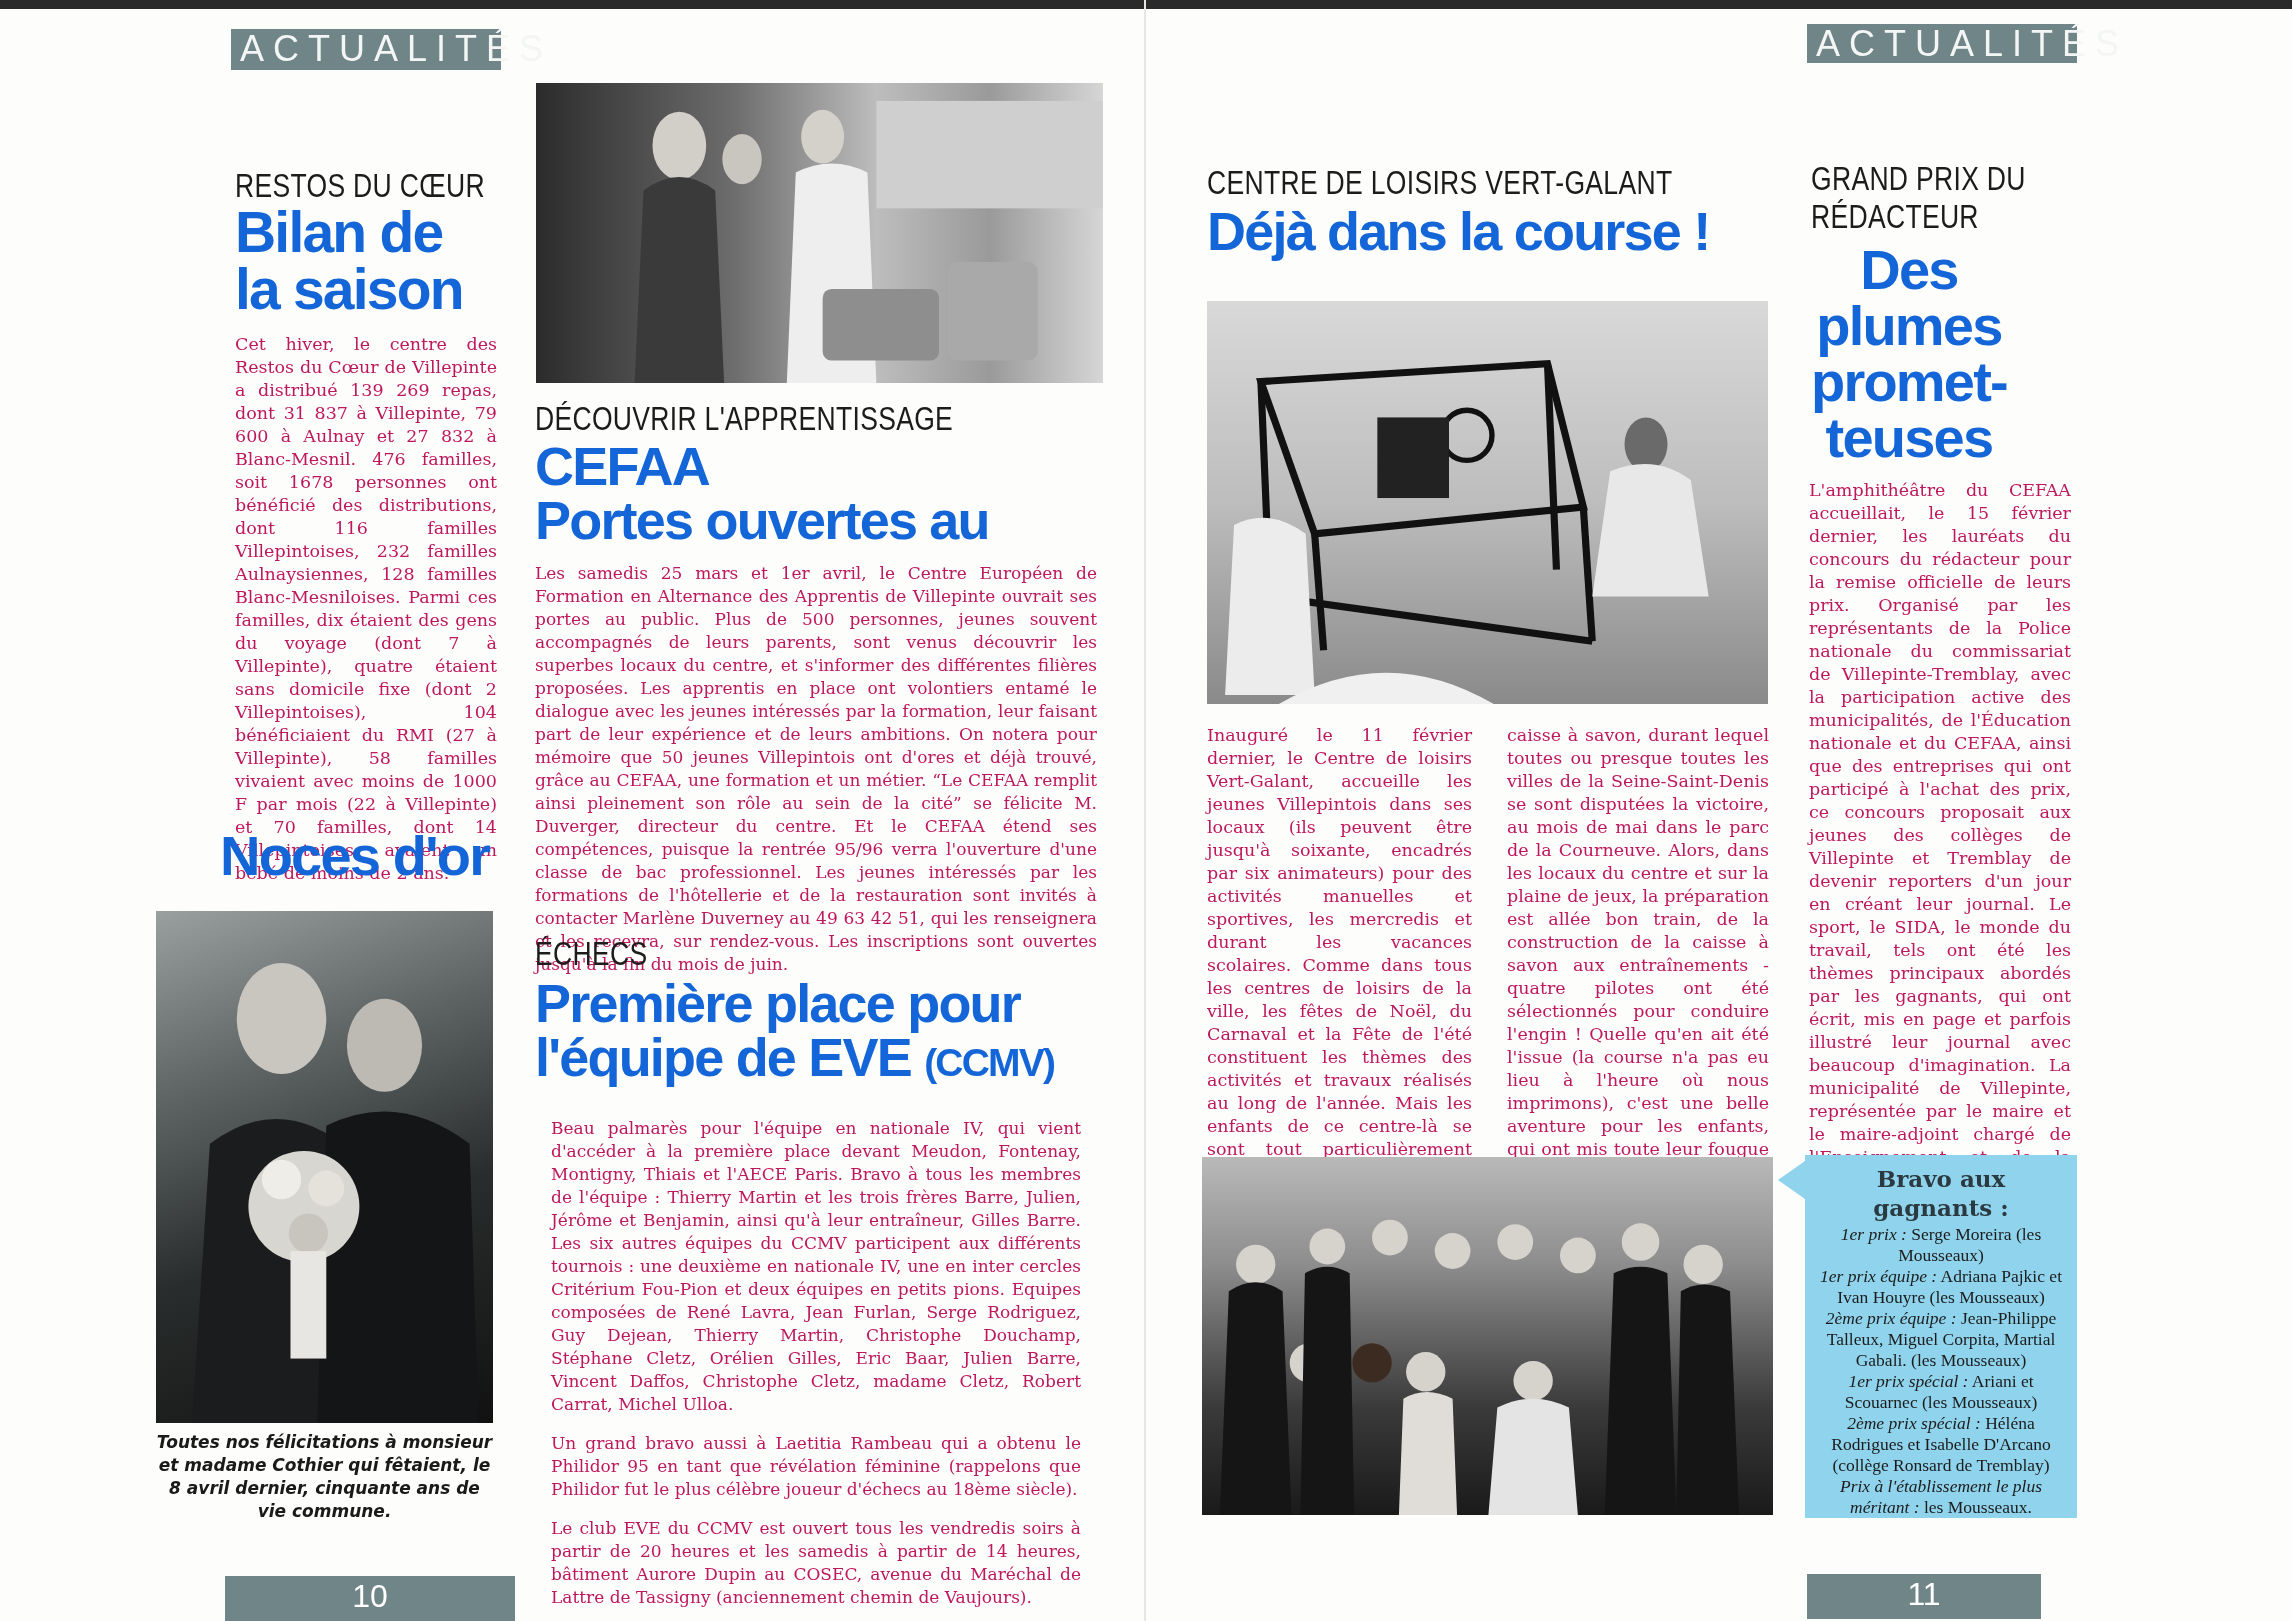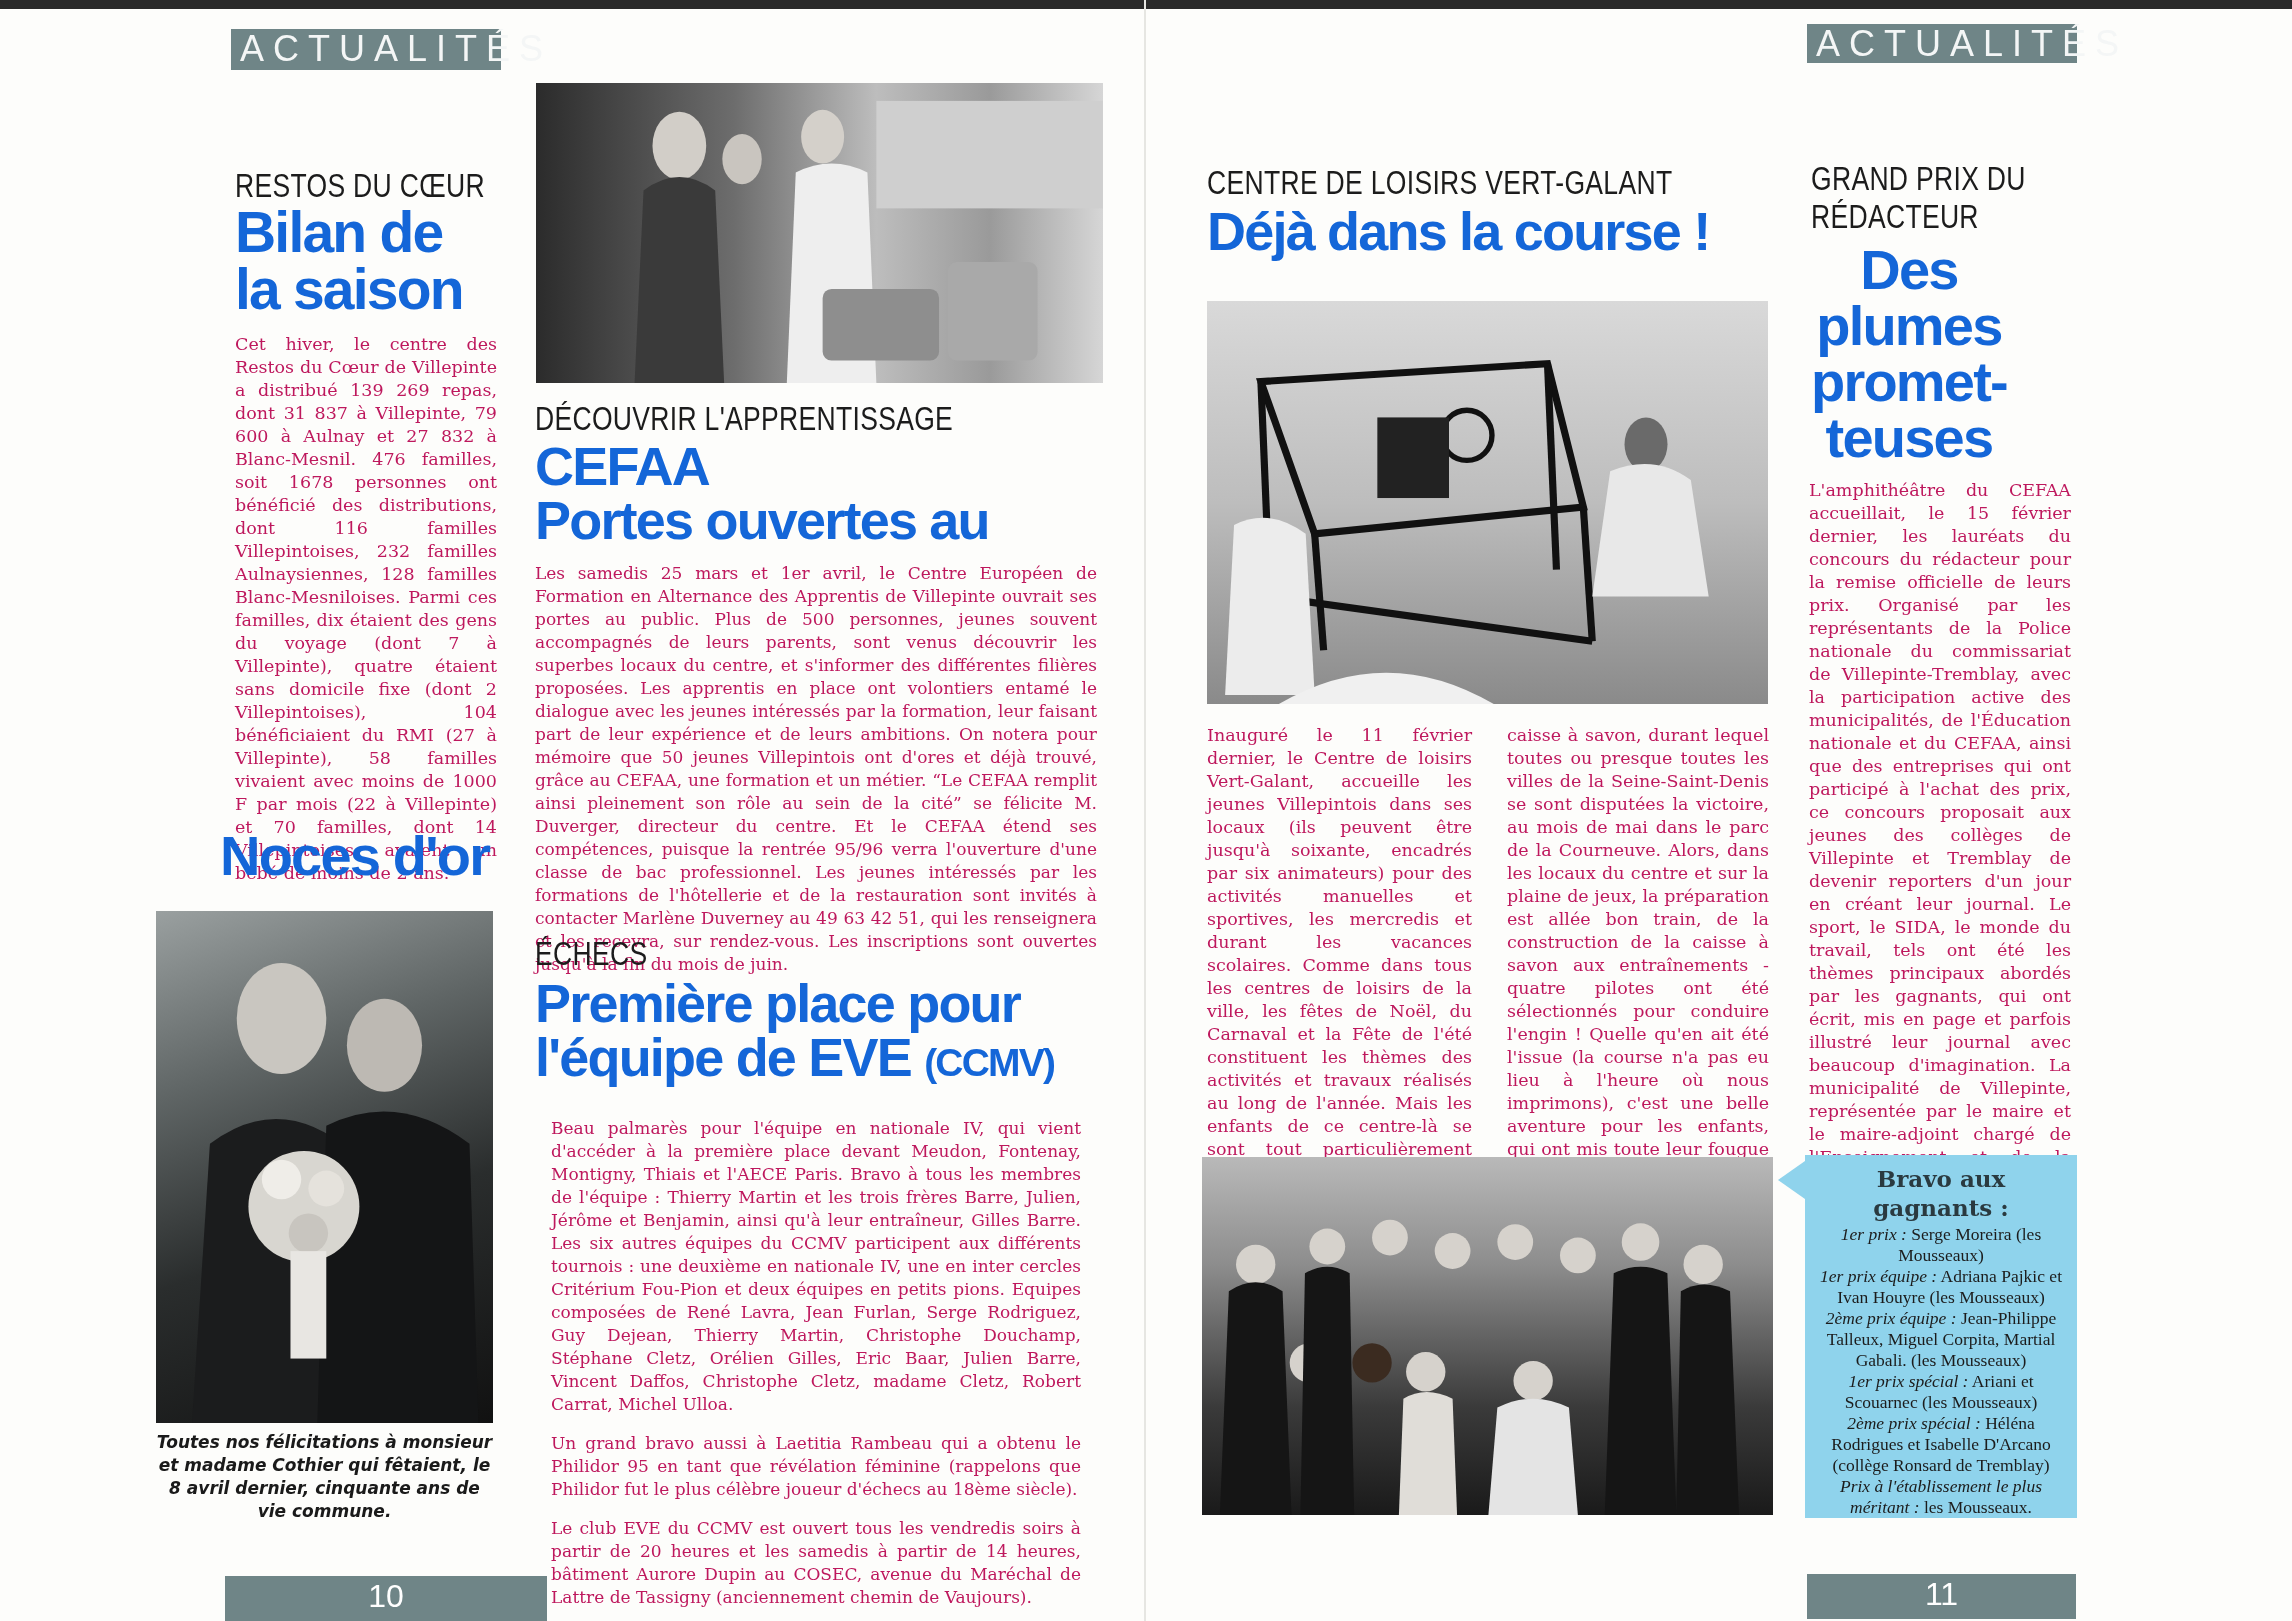--- a/index.html
+++ b/index.html
@@ -75,21 +75,21 @@
   <div>Première place pour</div>
   <div><span>l'équipe de EVE</span> <span style="font-size:39px;margin-top:22px;">(CCMV)</span></div>
 </div>
 <div class="body" style="left:535px;top:1101px;width:562px;font-size:17px;">
   <p>Beau palmarès pour l'équipe en nationale IV, qui vient d'accéder à la première place devant Meudon, Fontenay, Montigny, Thiais et l'AECE Paris. Bravo à tous les membres de l'équipe : Thierry Martin et les trois frères Barre, Julien, Jérôme et Benjamin, ainsi qu'à leur entraîneur, Gilles Barre. Les six autres équipes du CCMV participent aux différents tournois : une deuxième en nationale IV, une en inter cercles Critérium Fou-Pion et deux équipes en petits pions. Equipes composées de René Lavra, Jean Furlan, Serge Rodriguez, Guy Dejean, Thierry Martin, Christophe Douchamp, Stéphane Cletz, Orélien Gilles, Eric Baar, Julien Barre, Vincent Daffos, Christophe Cletz, madame Cletz, Robert Carrat, Michel Ulloa.</p>
   <p>Un grand bravo aussi à Laetitia Rambeau qui a obtenu le Philidor 95 en tant que révélation féminine (rappelons que Philidor fut le plus célèbre joueur d'échecs au 18ème siècle).</p>
   <p>Le club EVE du CCMV est ouvert tous les vendredis soirs à partir de 20 heures et les samedis à partir de 14 heures, bâtiment Aurore Dupin au COSEC, avenue du Maréchal de Lattre de Tassigny (anciennement chemin de Vaujours).</p>
   <p>Pour tous renseignements, contactez Jocelyne Baar au 49 36 11 85 ou Marc Cletz au 49 63 35 19.</p>
 </div>
 
-<div class="pagenum" style="left:225px;top:1576px;width:322px;">10</div>
+<div class="pagenum" style="left:225px;top:1576px;width:290px;">10</div>
 
 <div class="tab" style="left:1807px;top:24px;width:270px;height:39px;">ACTUALITÉS</div>
 
 <div class="kicker" style="left:1207px;top:163px;">CENTRE DE LOISIRS VERT-GALANT</div>
 <div class="head" style="left:1207px;top:204px;font-size:54px;">Déjà dans la course !</div>
 
 <div class="photo" style="left:1207px;top:301px;width:561px;height:403px;background:linear-gradient(180deg,#d9d9d9 0%,#bdbdbd 50%,#8a8a8a 100%);">
   <svg width="561" height="403" viewBox="0 0 626 450">
     <g stroke="#111" stroke-width="8" fill="none">
       <path d="M60 90 L380 70 L420 230 L120 260 Z"></path>
@@ -154,14 +154,14 @@
 <div class="sidebar" style="left:1805px;top:1155px;width:272px;height:363px;">
   <div class="sb-title">Bravo aux gagnants :</div>
   <div><span class="it">1er prix :</span><span> Serge Moreira (les Mousseaux)</span></div>
   <div><span class="it">1er prix équipe :</span><span> Adriana Pajkic et Ivan Houyre (les Mousseaux)</span></div>
   <div><span class="it">2ème prix équipe :</span><span> Jean-Philippe Talleux, Miguel Corpita, Martial Gabali. (les Mousseaux)</span></div>
   <div><span class="it">1er prix spécial :</span><span> Ariani et Scouarnec (les Mousseaux)</span></div>
   <div><span class="it">2ème prix spécial :</span><span> Héléna Rodrigues et Isabelle D'Arcano (collège Ronsard de Tremblay)</span></div>
   <div><span class="it">Prix à l'établissement le plus méritant :</span><span> les Mousseaux.</span></div>
 </div>
 
-<div class="pagenum" style="left:1807px;top:1574px;width:269px;">11</div>
+<div class="pagenum" style="left:1807px;top:1574px;width:234px;">11</div>
 
 
 </body></html>

